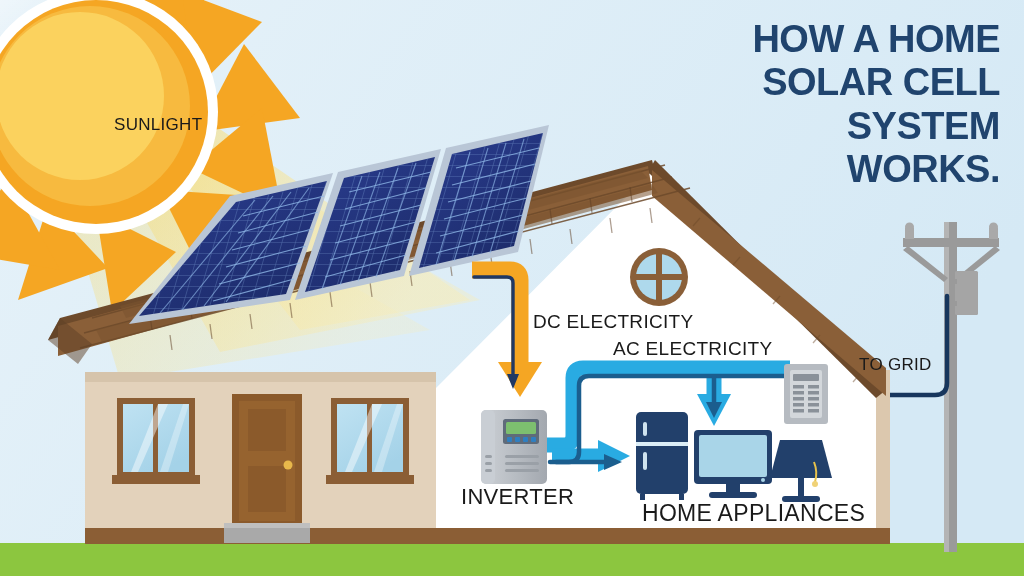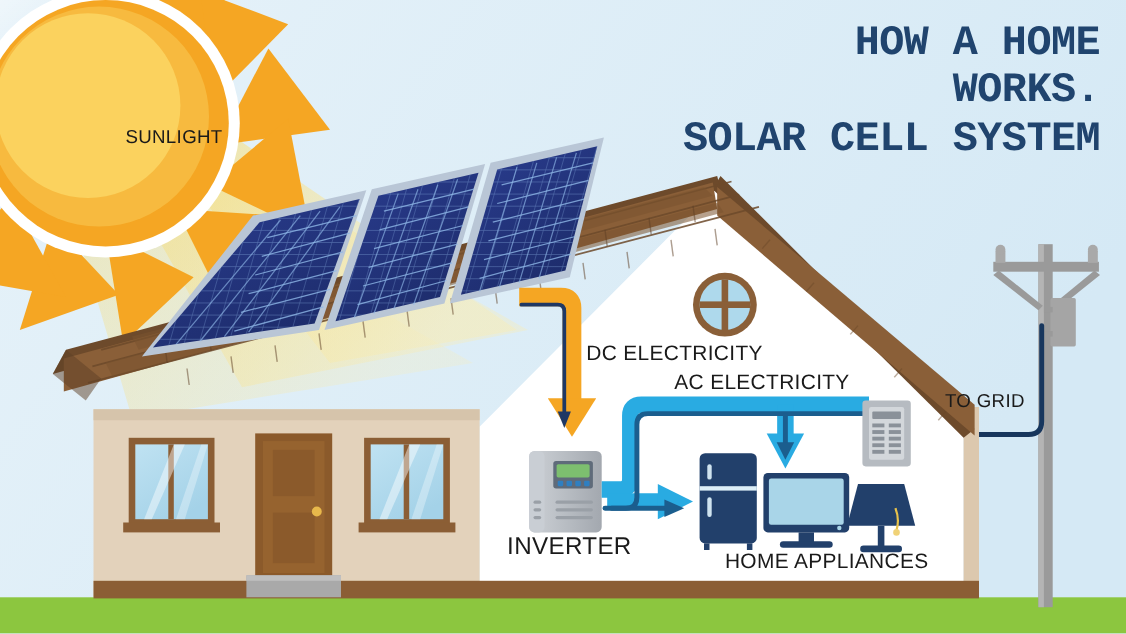--- a/index.html
+++ b/index.html
@@ -18,32 +18,32 @@
     font-weight:normal;
     color:#1a1a1a;
     white-space:nowrap;
     letter-spacing:0.3px;
   }
   #title {
     position:absolute;
     right:24px; top:18px;
     width:390px;
     text-align:right;
-    font-family:Liberation Mono, monospace;
+    font-family:Liberation Sans, sans-serif;
     font-weight:bold;
     font-size:38px;
     line-height:1.14;
     letter-spacing:-0.5px;
     color:#20446e;
   }
   #lbl-sunlight   { left:114px; top:115px; font-size:17px; }
   #lbl-dc         { left:533px; top:311px; font-size:19px;text-align:right; }
   #lbl-ac         { left:613px; top:338px; font-size:19px;text-align:right; }
   #lbl-inverter   { left:461px; top:484px; font-size:22px; }
-  #lbl-appliances { left:659px; top:500px; font-size:19px; }
+  #lbl-appliances { left:642px; top:500px; font-size:23px; }
   #lbl-grid       { left:859px; top:355px; font-size:17px; }
 </style>
 </head>
 <body>
 
 <div id="stage">
 <svg viewBox="0 0 1024 576" xmlns="http://www.w3.org/2000/svg">
   <defs>
     <linearGradient id="skyGrad" x1="0" y1="0" x2="1" y2="0.4">
       <stop offset="0%" stop-color="#e6f2f9"></stop>
@@ -382,22 +382,22 @@
     <rect x="798" y="478" width="6" height="20" fill="#22406b"></rect>
     <rect x="782" y="496" width="38" height="6" rx="3" fill="#22406b"></rect>
     <path d="M814 462 Q818 472 815 482" fill="none" stroke="#e8c24b" stroke-width="2"></path>
     <circle cx="815" cy="484" r="3" fill="#f0d277"></circle>
   </g>
 </svg>
 </div>
 
 <div id="title">
   <div>HOW A HOME</div>
+  <div>SOLAR CELL SYSTEM</div>
   <div>WORKS.</div>
-  <div>SOLAR CELL SYSTEM</div>
 </div>
 
 <div class="lbl" id="lbl-sunlight">SUNLIGHT</div>
 <div class="lbl" id="lbl-dc">DC ELECTRICITY</div>
 <div class="lbl" id="lbl-ac">AC ELECTRICITY</div>
 <div class="lbl" id="lbl-inverter">INVERTER</div>
 <div class="lbl" id="lbl-appliances">HOME APPLIANCES</div>
 <div class="lbl" id="lbl-grid">TO GRID</div>
 
 </body></html>

